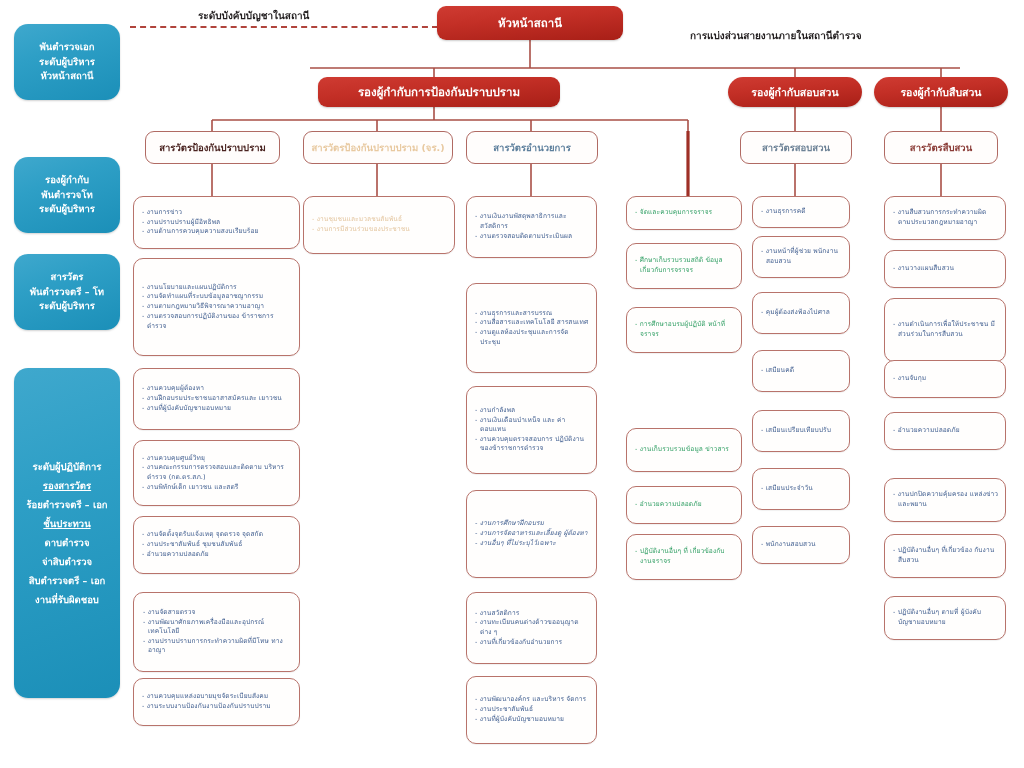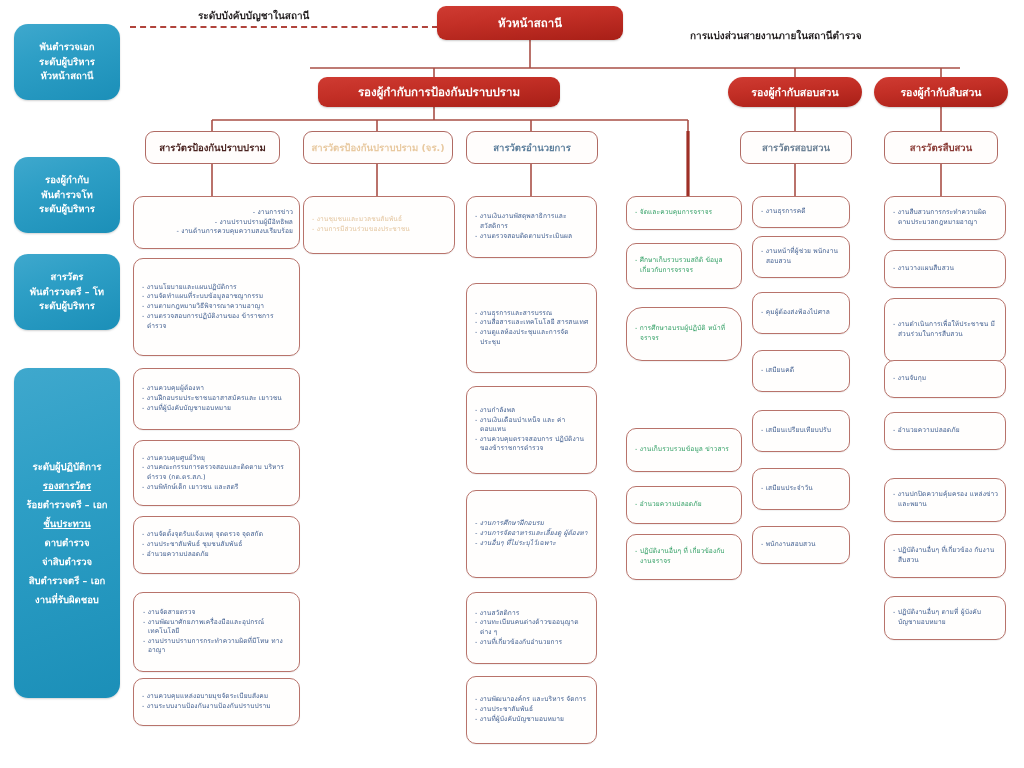--- a/index.html
+++ b/index.html
@@ -179,21 +179,21 @@
   <div class="hbox c-dark" style="left:145px; top:131px; width:135px; height:33px;">สารวัตรป้องกันปราบปราม</div>
 
   <div class="hbox c-tan" style="left:303px; top:131px; width:150px; height:33px;">สารวัตรป้องกันปราบปราม (จร.)</div>
 
   <div class="hbox c-blue" style="left:466px; top:131px; width:132px; height:33px;">สารวัตรอำนวยการ</div>
 
   <div class="hbox c-steel" style="left:740px; top:131px; width:112px; height:33px;">สารวัตรสอบสวน</div>
 
   <div class="hbox c-maroon" style="left:884px; top:131px; width:114px; height:33px;">สารวัตรสืบสวน</div>
 
-  <div class="cbox t-navy" style="left:133px; top:196px; width:167px; height:53px;text-align:right;">
+  <div class="cbox t-navy" style="left:133px; top:196px; width:167px; height:53px;">
     <ul>
         <li>- งานการข่าว</li>
         <li>- งานปราบปรามผู้มีอิทธิพล</li>
         <li>- งานด้านการควบคุมความสงบเรียบร้อย</li>
       </ul>
   </div>
   <div class="cbox t-navy" style="left:133px; top:258px; width:167px; height:98px;">
     <ul>
         <li>- งานนโยบายและแผนปฏิบัติการ</li>
         <li>- งานจัดทำแผนที่ระบบข้อมูลอาชญากรรม</li>
@@ -288,21 +288,21 @@
   <div class="cbox t-green" style="left:626px; top:196px; width:116px; height:34px;">
     <ul>
         <li>- จัดและควบคุมการจราจร</li>
       </ul>
   </div>
   <div class="cbox t-green" style="left:626px; top:243px; width:116px; height:46px;">
     <ul>
         <li>- ศึกษาเก็บรวบรวมสถิติ ข้อมูลเกี่ยวกับการจราจร</li>
       </ul>
   </div>
-  <div class="cbox t-green" style="left:626px; top:307px; width:116px; height:54px;border-radius:16px;">
+  <div class="cbox t-green" style="left:626px; top:307px; width:116px; height:46px;">
     <ul>
         <li>- การศึกษาอบรมผู้ปฏิบัติ หน้าที่จราจร</li>
       </ul>
   </div>
   <div class="cbox t-green" style="left:626px; top:428px; width:116px; height:44px;">
     <ul>
         <li>- งานเก็บรวบรวมข้อมูล ข่าวสาร</li>
       </ul>
   </div>
   <div class="cbox t-green" style="left:626px; top:486px; width:116px; height:38px;">

